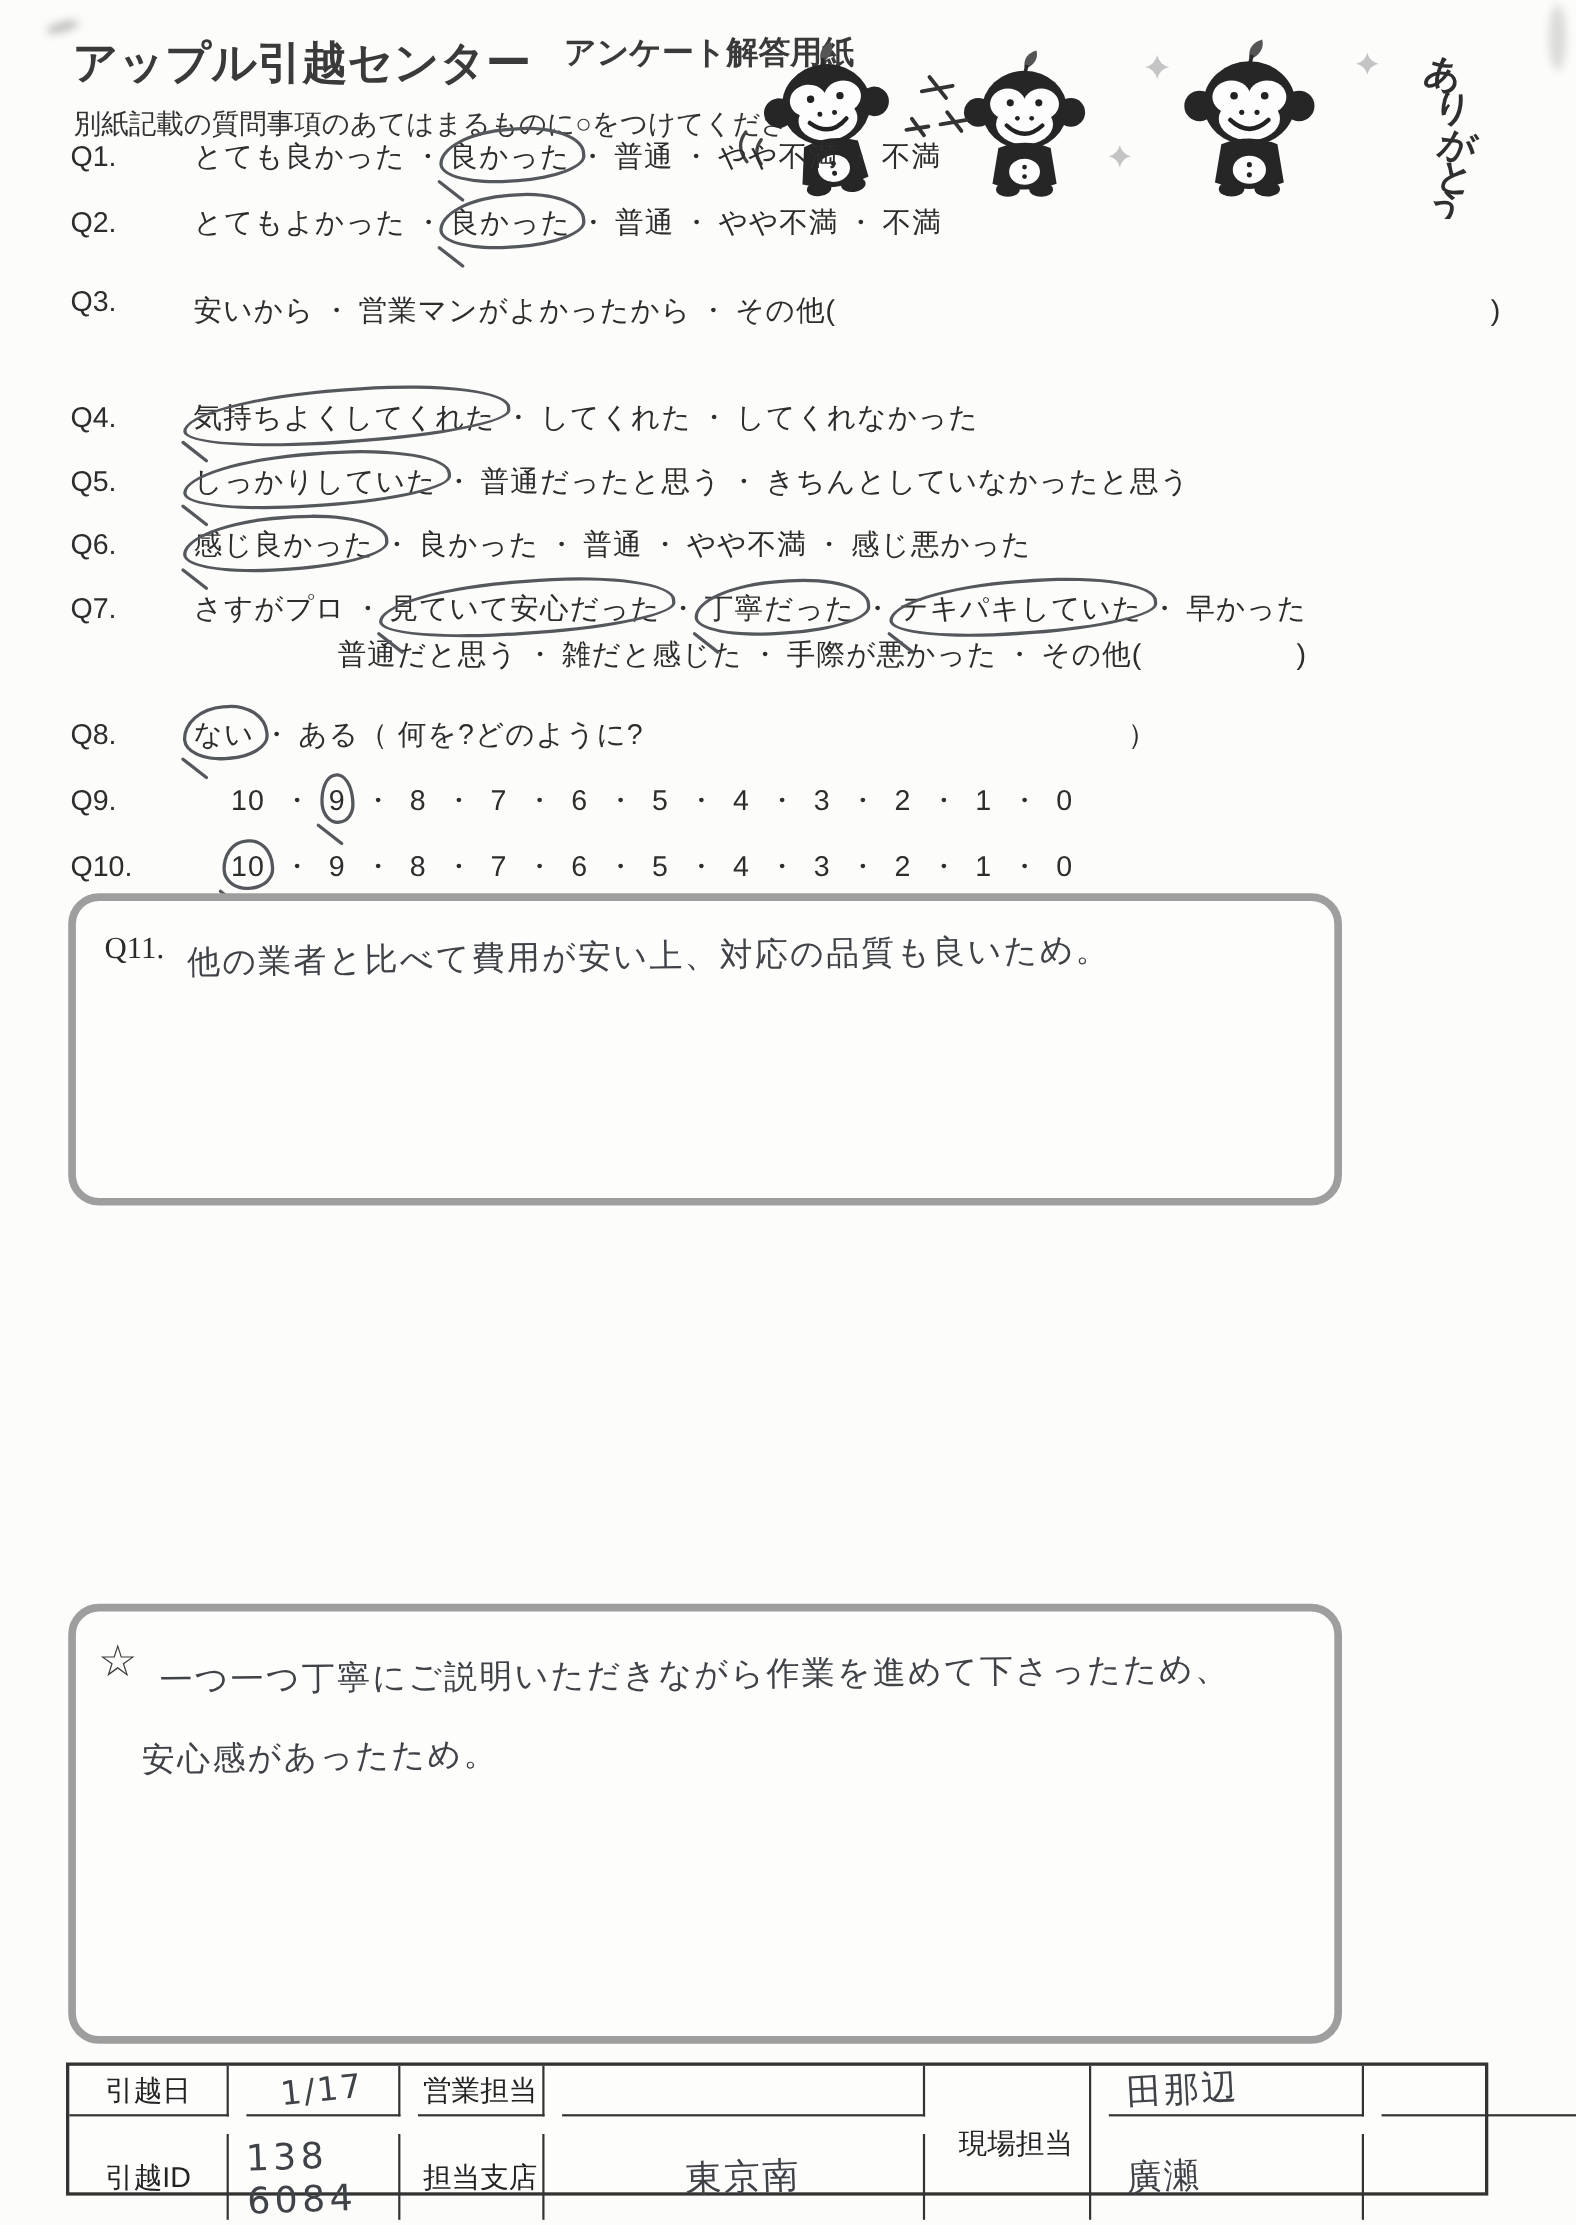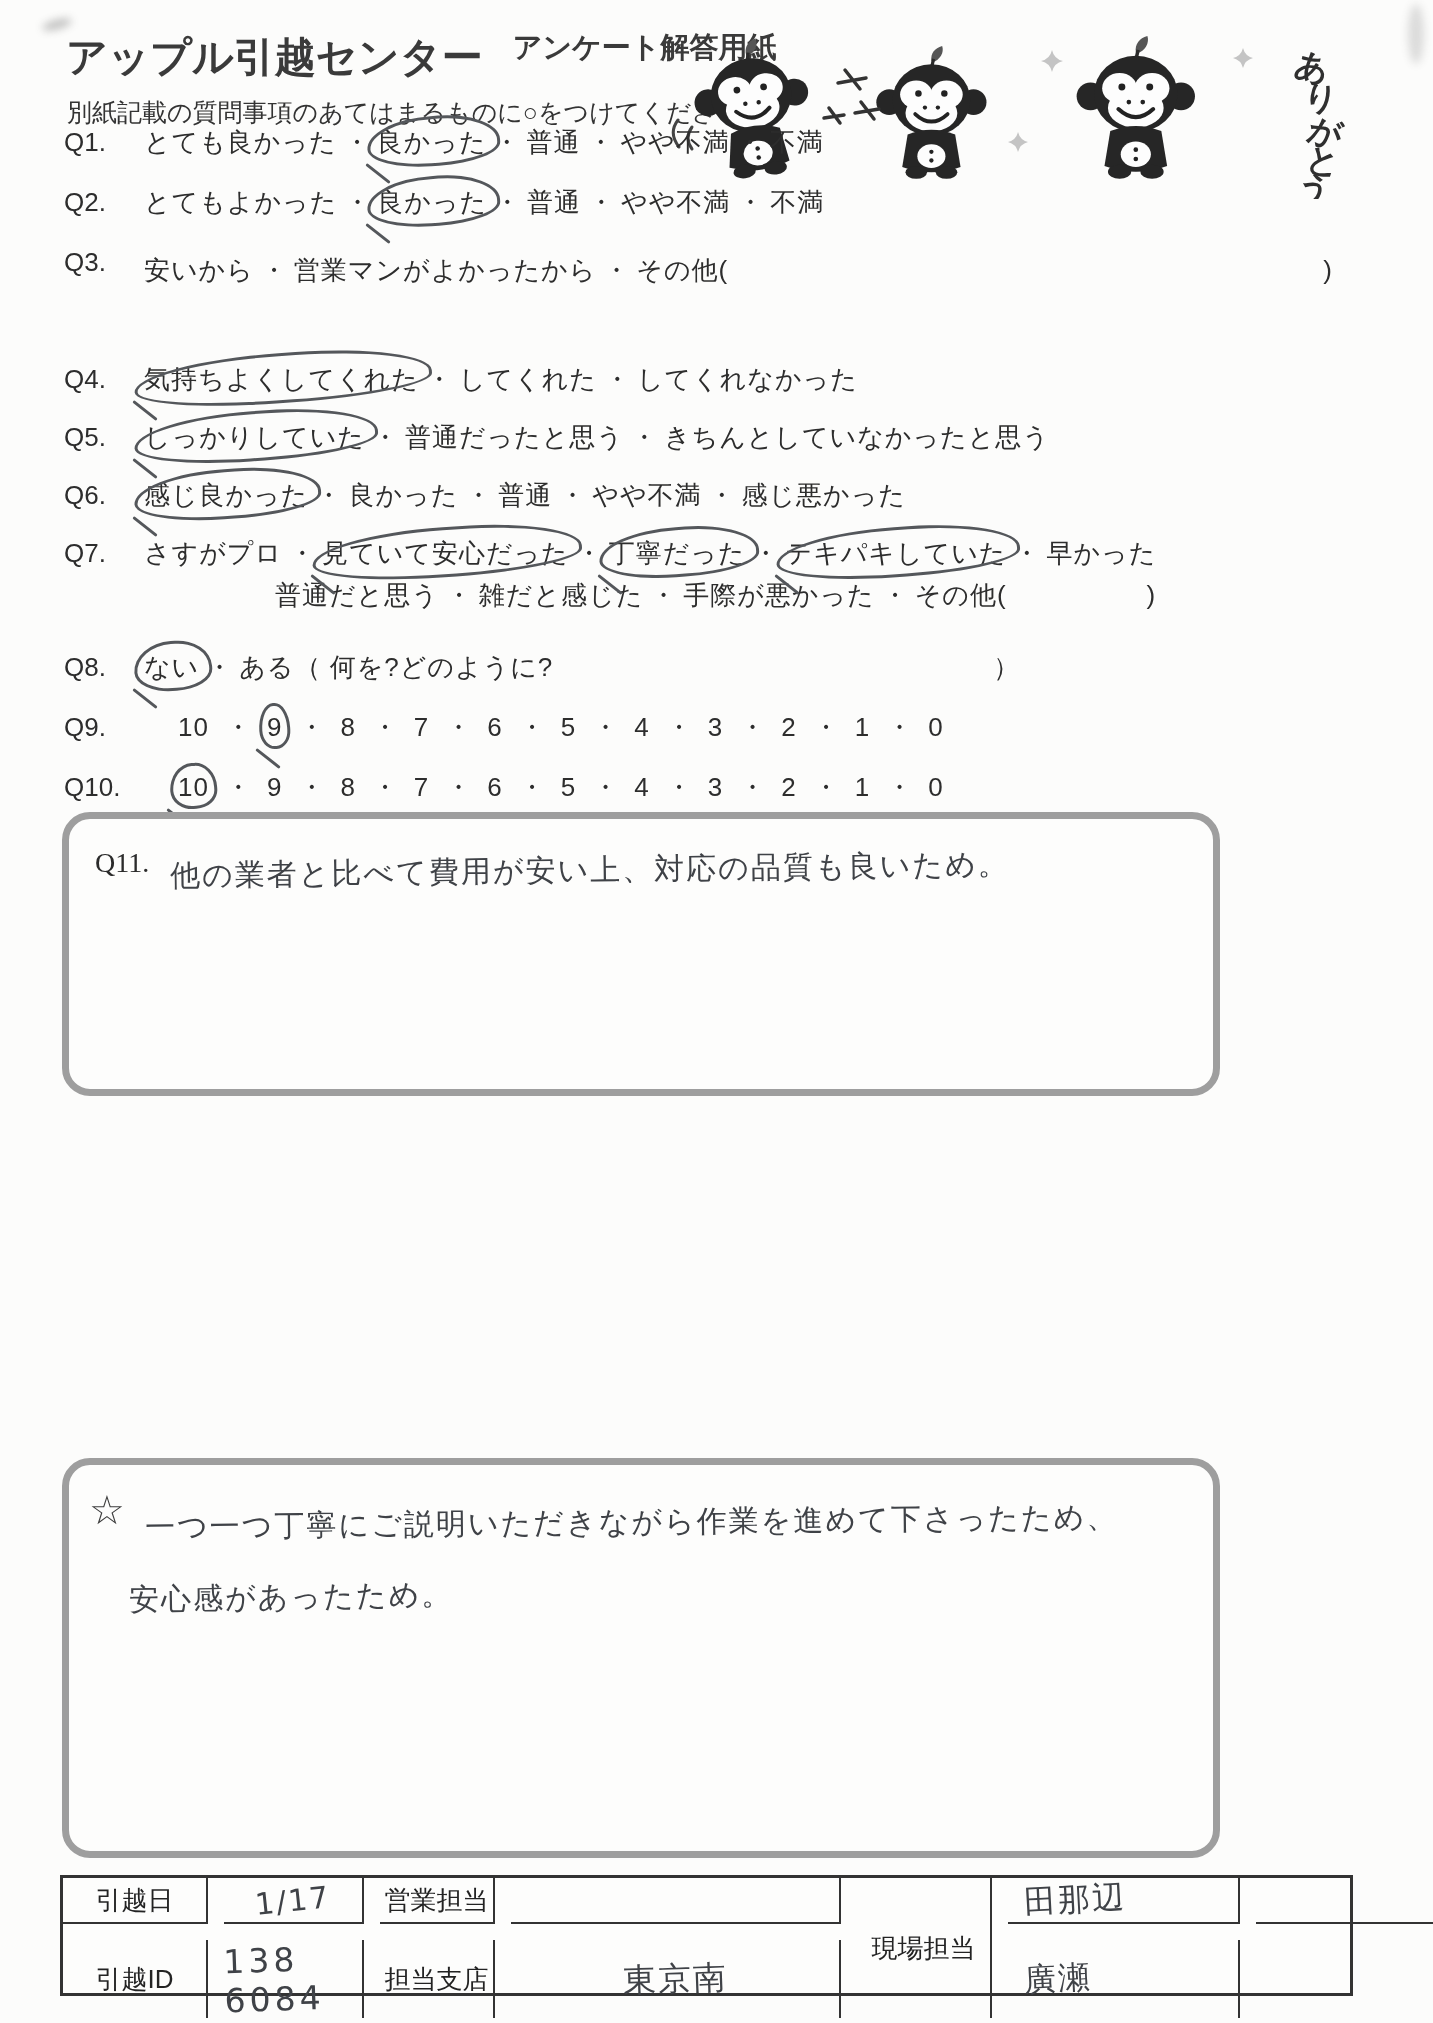--- a/index.html
+++ b/index.html
@@ -21,21 +21,21 @@
   #sm1{left:42px;top:20px;width:30px;height:9px;opacity:.35;transform:rotate(-15deg);}
   #sm2{left:1408px;top:4px;width:16px;height:60px;opacity:.18;}
 
   
   .monkeys{position:absolute;left:668px;top:24px;width:695px;height:175px;}
   .thanks-char{font-family:"Liberation Sans",sans-serif;font-weight:bold;font-size:33px;fill:#2f2f2f;}
 
   
   .q-row{position:absolute;left:64px;display:flex;font-size:26px;color:#2d2d2d;line-height:34px;}
   .q-label{width:80px;flex:none;}
-  .q-line{display:block;white-space:pre;}
+  .q-line{display:block;white-space:pre;margin-left:32px;}
   .q-line.cont{margin-top:8px;text-align:right;}
   .opt{letter-spacing:1px;}
   .sep{margin:0 7px;color:#2d2d2d;}
   .numeric .q-body{margin-left:34px;}
   .numeric .sep{margin:0 16px;}
   .spacer{display:inline-block;height:1px;}
   .sp-a{width:595px;}
   .sp-b{width:140px;}
   .sp-c{width:440px;}
 
@@ -176,21 +176,21 @@
         <span class="q-body">
           <span class="q-line"><span class="opt">とても良かった</span><span class="sep">・</span><span class="opt circled">良かった</span><span class="sep">・</span><span class="opt">普通</span><span class="sep">・</span><span class="opt">やや不満</span><span class="sep">・</span><span class="opt">不満</span></span>
         </span>
       </div>
       <div class="q-row" style="top: 185px;">
         <span class="q-label">Q2.</span>
         <span class="q-body">
           <span class="q-line"><span class="opt">とてもよかった</span><span class="sep">・</span><span class="opt circled">良かった</span><span class="sep">・</span><span class="opt">普通</span><span class="sep">・</span><span class="opt">やや不満</span><span class="sep">・</span><span class="opt">不満</span></span>
         </span>
       </div>
-      <div class="q-row" style="top: 245px;">
+      <div class="q-row" style="top: 257px;">
         <span class="q-label">Q3.</span>
         <span class="q-body">
           <span class="q-line cont"><span class="opt">安いから</span><span class="sep">・</span><span class="opt">営業マンがよかったから</span><span class="sep">・</span><span class="opt">その他(</span><span class="spacer sp-a"></span><span class="opt">)</span></span>
         </span>
       </div>
       <div class="q-row" style="top: 362px;">
         <span class="q-label">Q4.</span>
         <span class="q-body">
           <span class="q-line"><span class="opt circled">気持ちよくしてくれた</span><span class="sep">・</span><span class="opt">してくれた</span><span class="sep">・</span><span class="opt">してくれなかった</span></span>
         </span>

